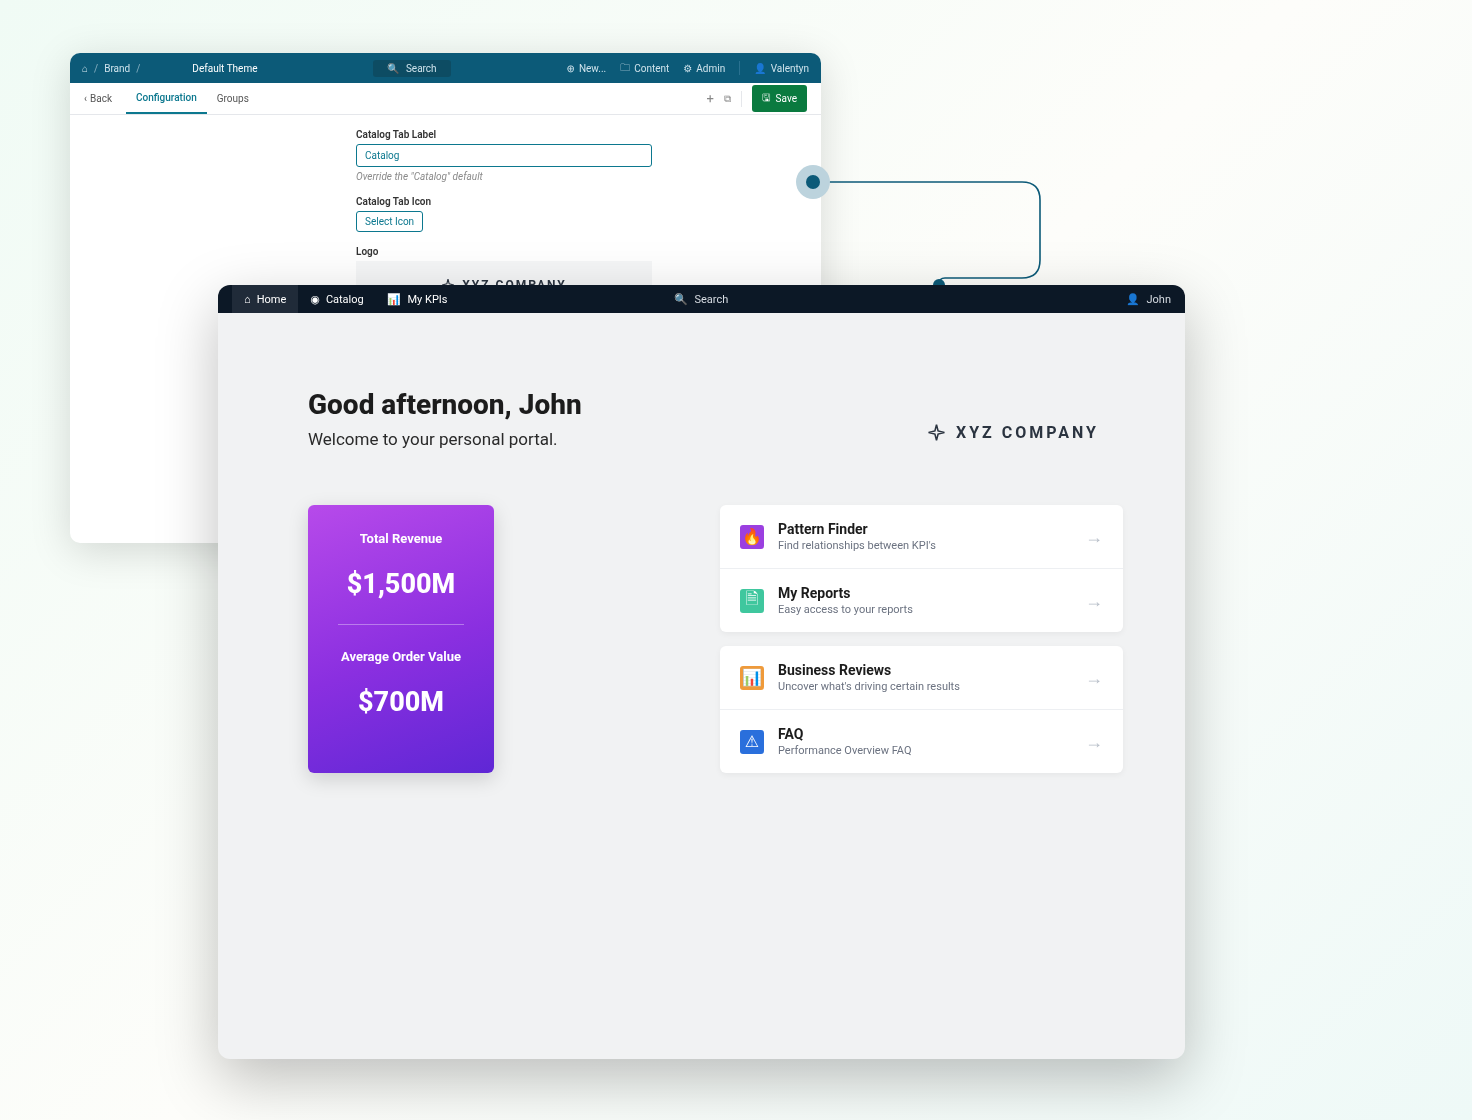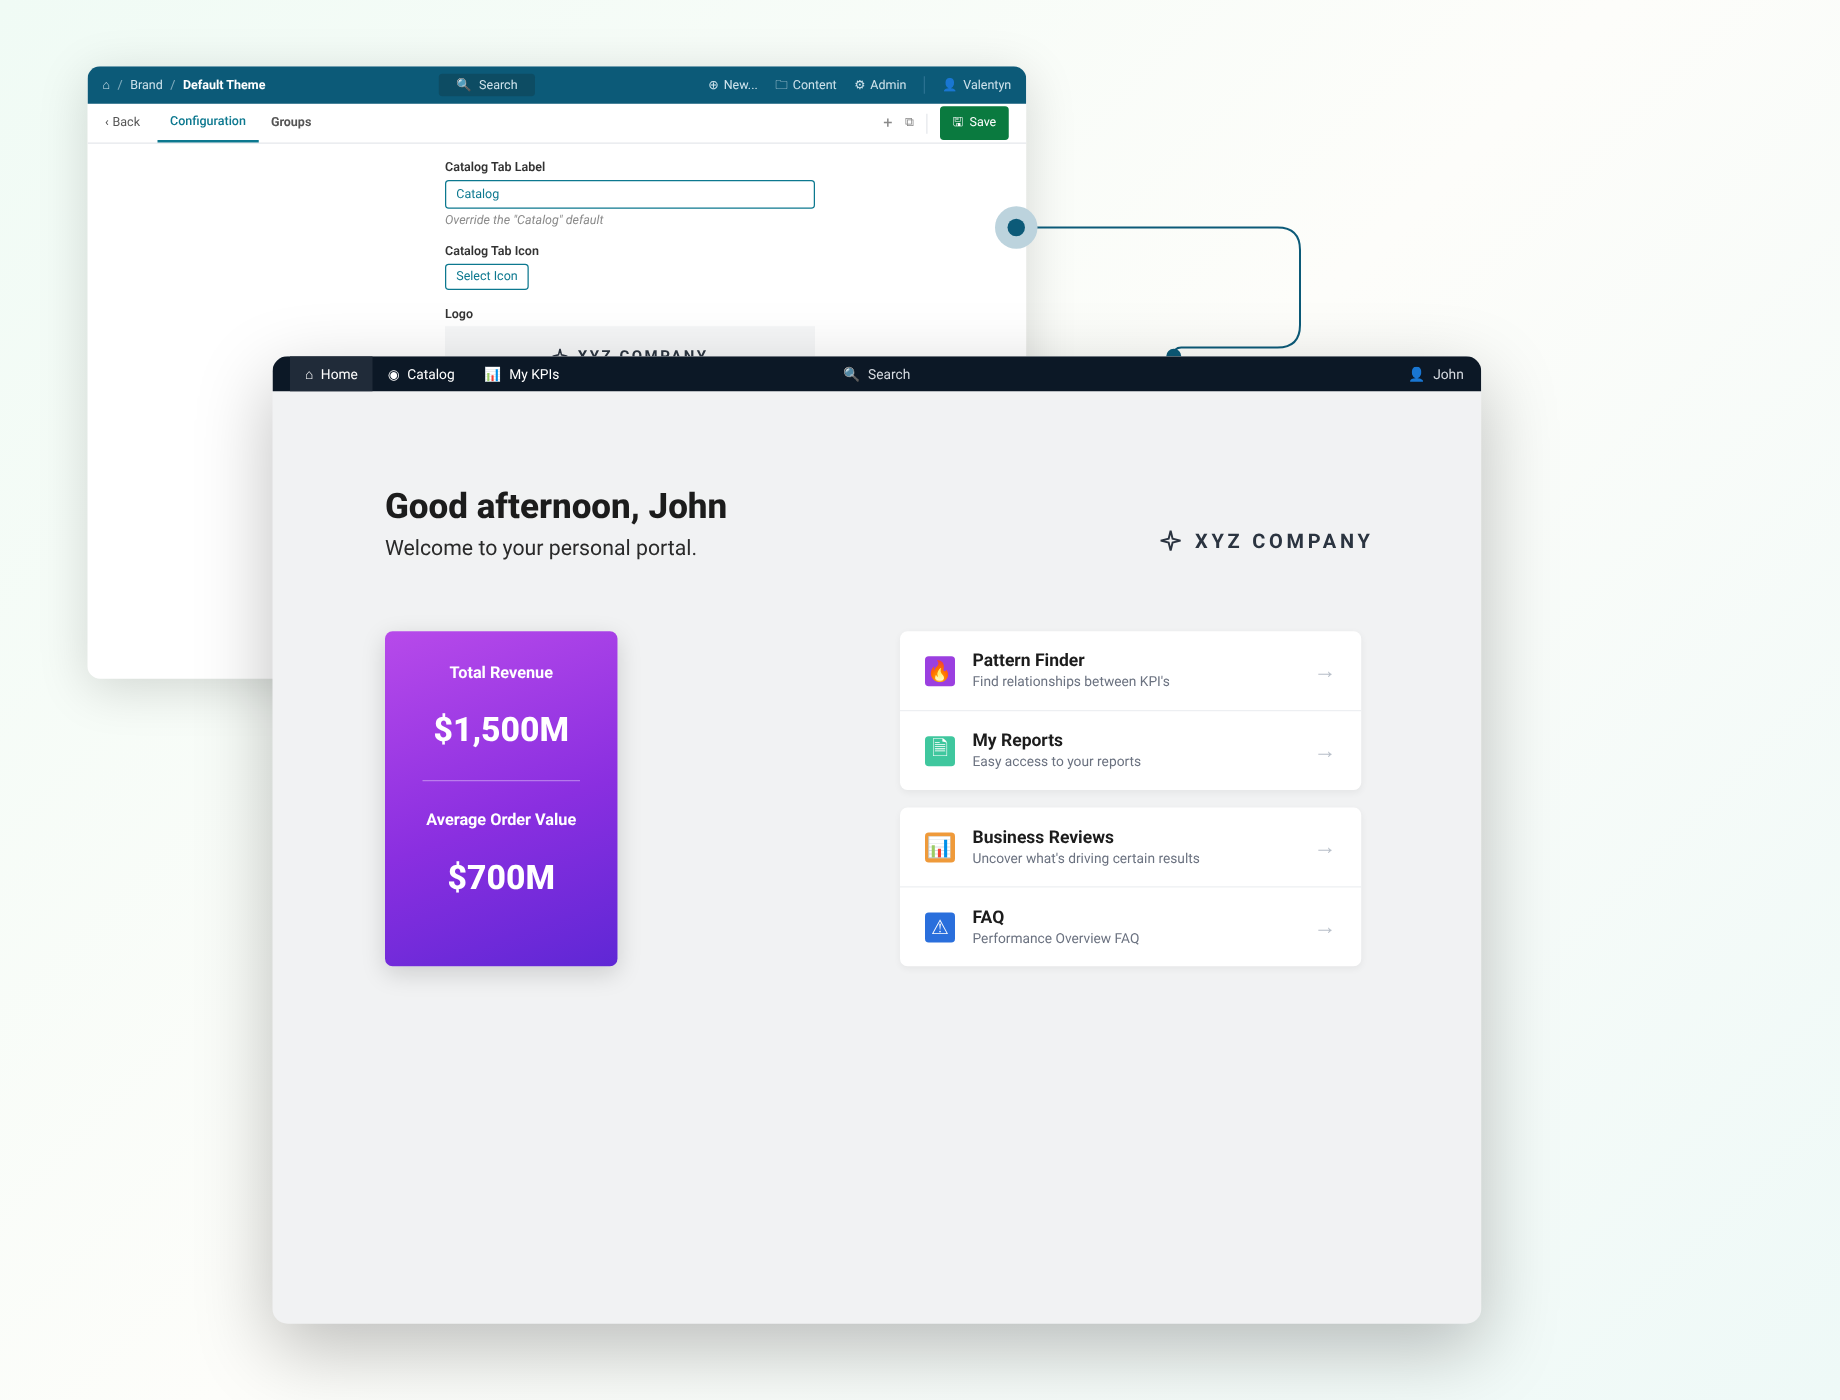--- a/index.html
+++ b/index.html
@@ -3,28 +3,28 @@
 <meta charset="utf-8">
 <style>
 * { margin:0; padding:0; box-sizing:border-box; font-family:-apple-system,BlinkMacSystemFont,"Segoe UI",Roboto,Arial,sans-serif; }
 body { width:1472px; height:1120px; background:linear-gradient(135deg,#f0fbf5 0%,#fdfdfa 50%,#eef9f7 100%); position:relative; overflow:hidden; border-radius:28px; }
 
 
 .admin-window { position:absolute; left:70px; top:53px; width:751px; height:490px; background:#fff; border-radius:10px; box-shadow:0 8px 40px rgba(0,0,0,0.15); overflow:hidden; }
 .admin-header { height:30px; background:#0C5A78; display:flex; align-items:center; padding:0 12px; color:#fff; font-size:10px; }
 .admin-header .crumb { color:#cfe3ec; display:flex; align-items:center; gap:4px;}
 .admin-header .crumb .sep { opacity:0.6; margin:0 2px;}
-.admin-header .crumb .strong{ color:#fff; font-weight:700;}
+.admin-header .crumb .strong{ color:#fff; font-weight:400;margin-left:46px;}
 .admin-header .search { margin-left:auto; margin-right:auto; display:flex; align-items:center; background:#0d4c63; padding:3px 14px; border-radius:3px; color:#cfe3ec; gap:6px;}
 .admin-header .right { display:flex; align-items:center; gap:14px; color:#cfe3ec;}
 .admin-header .right .item{display:flex;align-items:center;gap:4px;}
 .admin-header .right .divider{width:1px;height:14px;background:#2a7190;}
 .admin-subheader { height:32px; border-bottom:1px solid #e5e7eb; display:flex; align-items:center; padding:0 14px; font-size:10px;}
 .admin-subheader .back { color:#555; display:flex; align-items:center; gap:3px; margin-right:14px;}
-.admin-subheader .tab { padding:9px 10px; color:#555;font-weight:bold;}
+.admin-subheader .tab { padding:9px 10px; color:#555;}
 .admin-subheader .tab.active { color:#0C788F; border-bottom:2px solid #0C788F; font-weight:500;}
 .admin-subheader .right { margin-left:auto; display:flex; align-items:center; gap:10px;}
 .admin-subheader .plus { color:#888; font-size:13px;}
 .admin-subheader .divider{width:1px;height:16px;background:#e5e7eb;}
 .admin-subheader .save { background:#0a7a3f; color:#fff; padding:5px 10px; border-radius:3px; display:flex; align-items:center; gap:5px;}
 .admin-form { padding:14px 0 0 286px; font-size:10px; color:#333;}
 .admin-form .label { font-weight:600; color:#333; margin-bottom:4px;}
 .admin-form .input { border:1px solid #0C788F; border-radius:3px; padding:5px 8px; color:#0C788F; width:296px;}
 .admin-form .help { color:#8a8a8a; font-style:italic; margin-top:4px;}
 .admin-form .select-btn { border:1px solid #0C788F; color:#0C788F; padding:4px 8px; border-radius:3px; display:inline-block;}
@@ -34,21 +34,21 @@
 .admin-form .outline-btn { border:1px solid #0C788F; color:#0C788F; padding:5px 9px; border-radius:3px; display:flex; align-items:center; gap:5px; font-size:10px;}
 .admin-form .del-btn { border:1px solid #d9534f; color:#d9534f; padding:5px 7px; border-radius:3px;}
 
 
 .portal-window { position:absolute; left:218px; top:285px; width:967px; height:774px; background:#f1f2f3; border-radius:12px; box-shadow:0 20px 60px rgba(0,0,0,0.25); overflow:hidden;}
 .portal-nav { height:28px; background:#0c1826; display:flex; align-items:center; padding:0 14px; color:#fff; font-size:11px;}
 .portal-nav .item { display:flex; align-items:center; gap:6px; padding:0 12px;}
 .portal-nav .item.active { background:#202b39; height:100%;}
 .portal-nav .search { position:absolute; left:50%; transform:translateX(-50%); display:flex; align-items:center; gap:6px; color:#d6dbe1;}
 .portal-nav .user { margin-left:auto; display:flex; align-items:center; gap:6px; color:#d6dbe1;}
-.portal-body { padding:75px 96px 0 90px; position:relative;}
+.portal-body { padding:75px 62px 0 90px; position:relative;}
 .greeting h1 { font-size:28px; font-weight:800; color:#1c1c1c; margin-bottom:8px;}
 .greeting p { font-size:17px; color:#2a2a2a;}
 .brand-logo { position:absolute; right:86px; top:110px; display:flex; align-items:center; gap:10px; color:#2b3440; font-weight:700; letter-spacing:3px; font-size:16px;}
 .dashboard { display:flex; gap:22px; margin-top:56px;}
 .kpi-grid { width:390px; display:grid; grid-template-columns:186px 186px; gap:18px;}
 .kpi-big { grid-row:span 2; background:linear-gradient(160deg,#b74aea 0%,#8a2fe0 55%,#5f27d5 100%); border-radius:6px; color:#fff; padding:26px 16px; text-align:center; box-shadow:0 6px 20px rgba(0,0,0,0.15);}
 .kpi-big .divider{ height:1px; background:rgba(255,255,255,0.35); margin:24px 14px;}
 .kpi-title { font-size:13px; font-weight:700; margin-bottom:22px;}
 .kpi-value { font-size:27px; font-weight:800;}
 .kpi-card { border-radius:6px; color:#fff; padding:22px 14px; text-align:center; box-shadow:0 6px 20px rgba(0,0,0,0.12);}

